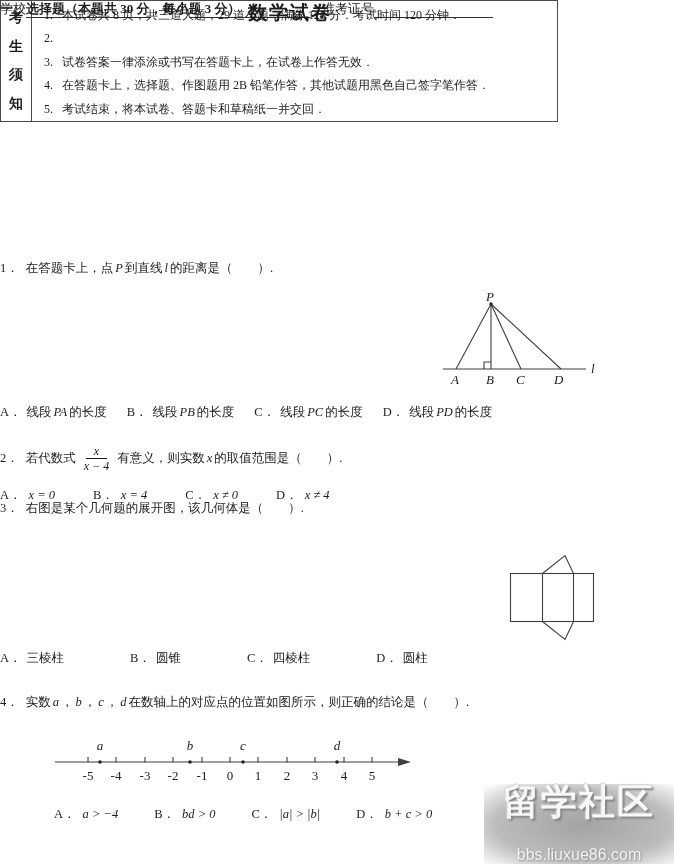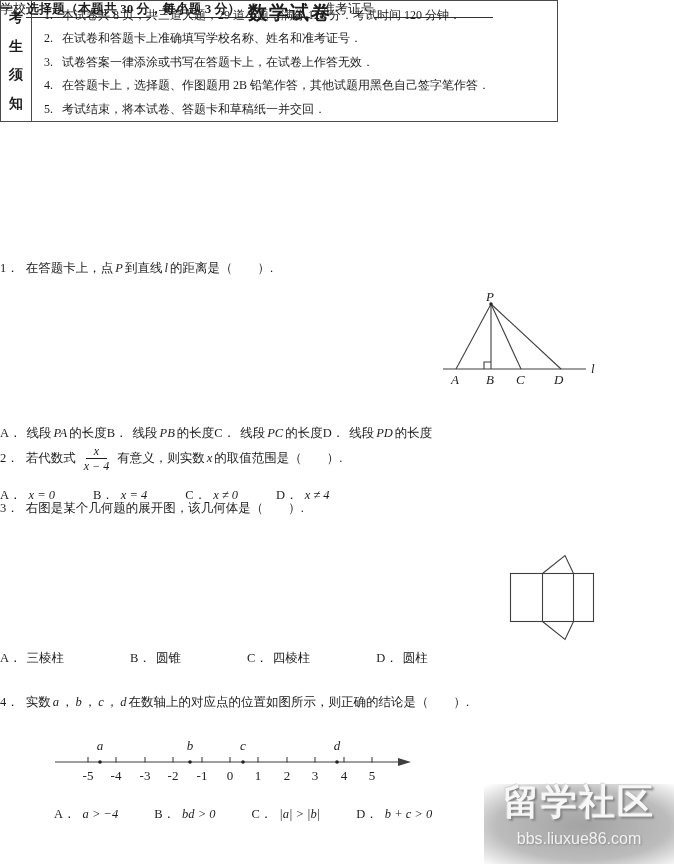--- a/index.html
+++ b/index.html
@@ -44,21 +44,21 @@
   svg{display:block;}
   svg line, svg polyline, svg rect{stroke:#3f3f3f; stroke-width:1.1; fill:none;}
   svg text{fill:#222; font-family:"Liberation Serif", serif;}
   .svg-var{font-style:italic; font-size:13px;}
   .svg-num{font-size:13px;}
   svg .dot{fill:#222; stroke:none;}
   svg .arrow{fill:#3f3f3f; stroke:none;}
 
   
   #wm{right:0; bottom:0; width:190px; height:80px; display:flex; flex-direction:column;
-    align-items:center; justify-content:flex-start;
+    align-items:center; justify-content:space-between;
     background:radial-gradient(ellipse 95% 90% at 52% 52%, #a3a3a3 0%, #bcbcbc 48%, rgba(255,255,255,0) 78%);}
   .wm-cn{font-family:"Liberation Sans", sans-serif; font-size:36px; font-weight:bold; line-height:1;
     color:#f7f7f7; letter-spacing:2px;
     text-shadow:2px 2px 2px #858585, -1px -1px 1px #d6d6d6, 0 0 1px #9a9a9a;}
   .wm-en{font-family:"Liberation Sans", sans-serif; font-size:16px; color:#f2f2f2; margin-top:10px;
     text-shadow:1px 1px 2px #8d8d8d;}
 </style>
 </head>
 <body>
 
@@ -77,21 +77,20 @@
       <span>须</span>
       <span>知</span>
     </div>
     <div class="n-body">
       <div class="n-row">
           <span class="n-num">1.</span>
           <span>本试卷共 8 页，共三道大题，29 道小题，满分 120 分．考试时间 120 分钟．</span>
         </div>
       <div class="n-row">
           <span class="n-num">2.</span>
-          <span>在试卷和答题卡上准确填写学校名称、姓名和准考证号．</span>
         </div>
       <div class="n-row">
           <span class="n-num">3.</span>
           <span>试卷答案一律添涂或书写在答题卡上，在试卷上作答无效．</span>
         </div>
       <div class="n-row">
           <span class="n-num">4.</span>
           <span>在答题卡上，选择题、作图题用 2B 铅笔作答，其他试题用黑色自己签字笔作答．</span>
         </div>
       <div class="n-row">
@@ -116,21 +115,21 @@
     <polyline points="46,77 46,70 53,70"></polyline>
     <circle class="dot" cx="53" cy="12" r="1.7"></circle>
     <text class="svg-var" x="48" y="9">P</text>
     <text class="svg-var" x="13" y="92">A</text>
     <text class="svg-var" x="48" y="92">B</text>
     <text class="svg-var" x="78" y="92">C</text>
     <text class="svg-var" x="116" y="92">D</text>
     <text class="svg-var" x="153" y="81">l</text>
   </svg>
 
-  <div class="abs opts" style="top:425px; ">
+  <div class="abs opts" style="top:404px; column-gap:20px">
     <span><span class="olabel">A．</span><span>线段</span><span class="mi">PA</span><span>的长度</span></span>
     <span><span class="olabel">B．</span><span>线段</span><span class="mi">PB</span><span>的长度</span></span>
     <span><span class="olabel">C．</span><span>线段</span><span class="mi">PC</span><span>的长度</span></span>
     <span><span class="olabel">D．</span><span>线段</span><span class="mi">PD</span><span>的长度</span></span>
   </div>
 
   <div class="abs stem fracrow" style="top:444px">
     <span class="qnum">2．</span>
     <span>若代数式</span>
     <span class="frac">

